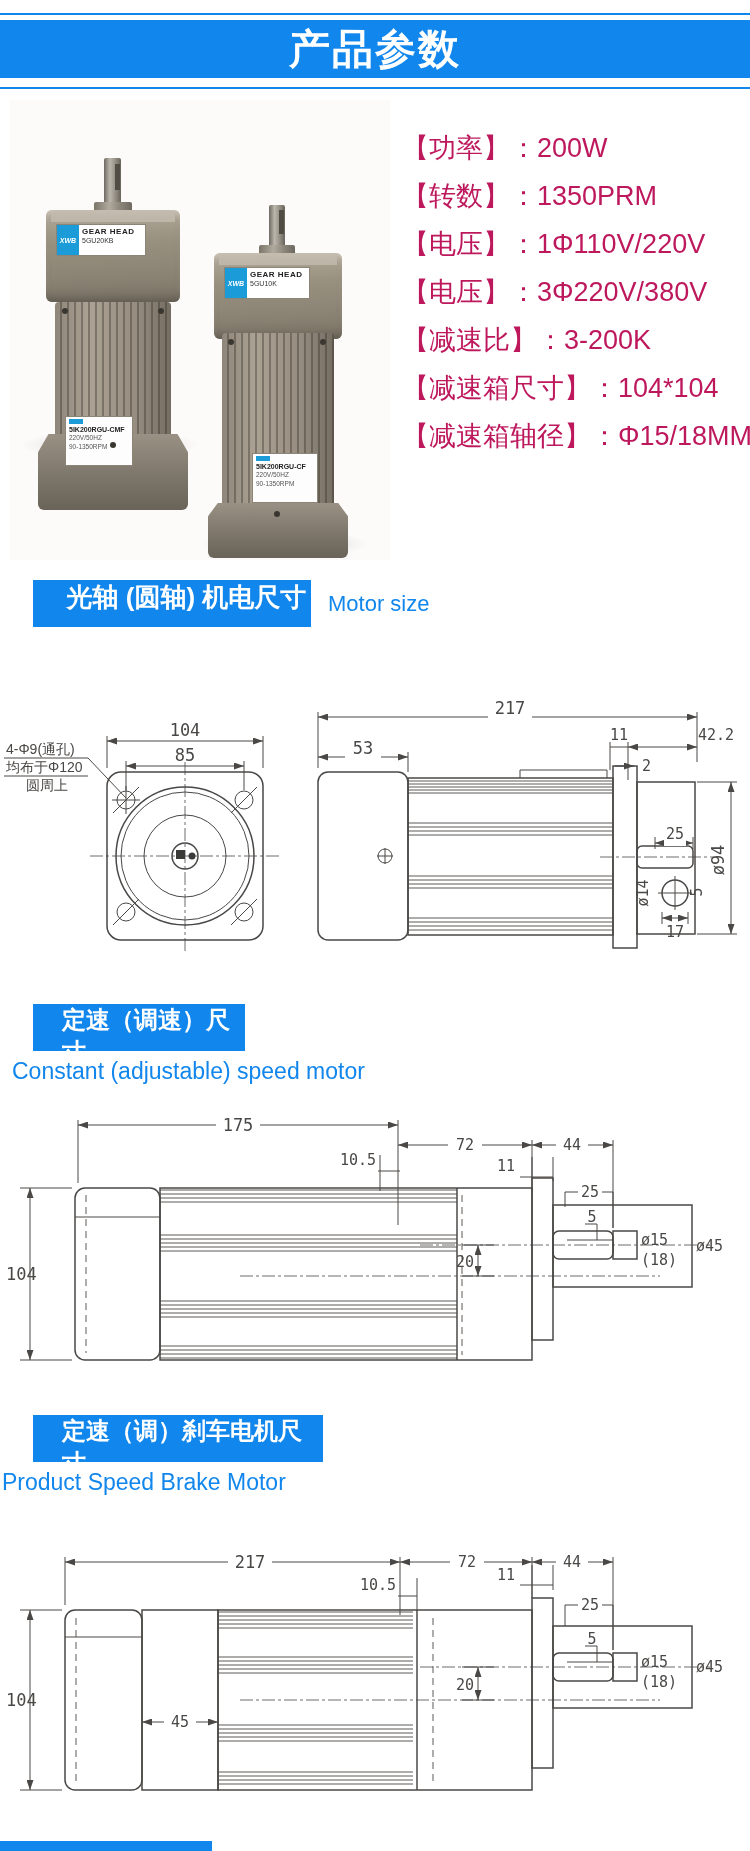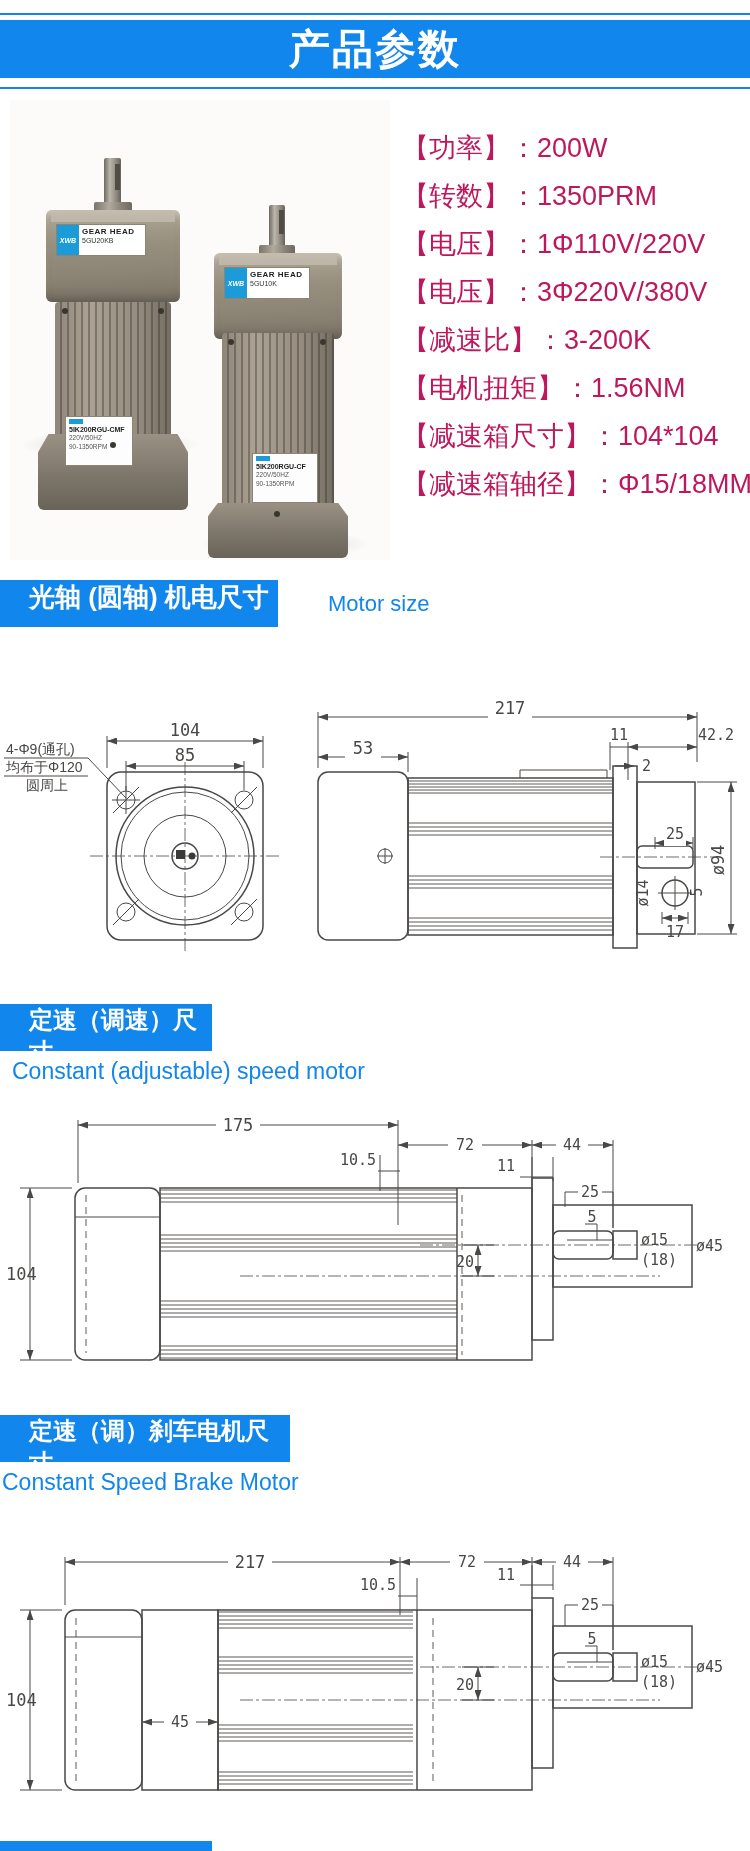--- a/index.html
+++ b/index.html
@@ -36,22 +36,22 @@
   .b-label{position:absolute;background:#fdfdfd;border:1px solid #8b8477;padding:2px 3px;line-height:1.3;}
   .b-label .m1{font-size:7px;font-weight:bold;color:#222;white-space:nowrap;}
   .b-label .m2{font-size:6.5px;color:#555;white-space:nowrap;}
   .b-label .bbar{width:14px;height:5px;background:#1b9cd8;margin-bottom:1px;}
   .screw{position:absolute;width:6px;height:6px;border-radius:50%;background:#3a3731;}
   .shadow{position:absolute;background:radial-gradient(ellipse at center,rgba(90,85,75,.25),rgba(0,0,0,0) 70%);}
   
   #spec-list{left:402px;top:124px;width:340px;}
   .spec-row{height:48px;line-height:48px;font-size:27px;color:#be185d;white-space:nowrap;}
   
-  .sec-box{background:#1186ec;color:#fff;font-weight:bold;display:flex;
-           padding-left:29px;box-sizing:border-box;}
+  .sec-box{background:#1186ec;color:#fff;font-weight:bold;display:flex;align-items:center;
+           padding-left:29px;box-sizing:border-box;margin-left:33px;}
   .sec-sub{color:#1186ec;}
   #sec1-box{left:0;top:580px;width:278px;height:47px;font-size:26px;}
   #sec1-sub{left:292px;top:580px;height:47px;line-height:47px;font-size:22px;margin-left:36px;}
   #sec2-box{left:0;top:1004px;width:212px;height:47px;font-size:24px;}
   #sec2-sub{left:12px;top:1058px;font-size:23px;}
   #sec3-box{left:0;top:1415px;width:290px;height:47px;font-size:24px;}
   #sec3-sub{left:2px;top:1469px;font-size:23px;}
   #footer-bar{left:0;top:1841px;width:212px;height:10px;background:#1186ec;}
   
   svg{position:absolute;}
@@ -131,21 +131,20 @@
       <div class="screw" style="left:66px;top:306px;"></div>
     </div>
   </div>
 
   <div class="abs" id="spec-list">
     <div class="spec-row">【功率】：200W</div>
     <div class="spec-row">【转数】：1350PRM</div>
     <div class="spec-row">【电压】：1Φ110V/220V</div>
     <div class="spec-row">【电压】：3Φ220V/380V</div>
     <div class="spec-row">【减速比】：3-200K</div>
-    <div class="spec-row">【电机扭矩】：1.56NM</div>
     <div class="spec-row">【减速箱尺寸】：104*104</div>
     <div class="spec-row">【减速箱轴径】：Φ15/18MM</div>
   </div>
 
   <div class="abs sec-box" id="sec1-box">
     <span>光轴 (圆轴) 机电尺寸</span>
   </div>
   <div class="abs sec-sub" id="sec1-sub">Motor size</div>
 
   <svg id="svg1" style="left:0;top:640px;" width="750" height="330" viewBox="0 0 750 330">
@@ -327,21 +326,21 @@
     <text class="dts" x="592" y="127" text-anchor="middle">5</text>
     <text class="dts" x="641" y="150">ø15</text>
     <text class="dts" x="641" y="170">(18)</text>
     <text class="dts" x="696" y="156">ø45</text>
     <text class="dts" x="474" y="172" text-anchor="end">20</text>
   </svg>
 
   <div class="abs sec-box" id="sec3-box">
     <span>定速（调）刹车电机尺寸</span>
   </div>
-  <div class="abs sec-sub" id="sec3-sub">Constant Speed Brake Motor</div>
+  <div class="abs sec-sub" id="sec3-sub">Product Speed Brake Motor</div>
 
   <svg id="svg3" style="left:0;top:1520px;" width="750" height="320" viewBox="0 0 750 320">
     <defs>
       <marker id="m3a" markerWidth="10" markerHeight="7" refX="10" refY="3.5" orient="auto-start-reverse" markerUnits="userSpaceOnUse">
         <path d="M0,0 L10,3.5 L0,7 z" fill="#4a4846"></path>
       </marker>
     </defs>
     <g>
       <rect class="part" x="65" y="90" width="77" height="180" rx="10"></rect>
       <line class="thin" x1="65" y1="117" x2="142" y2="117"></line>

